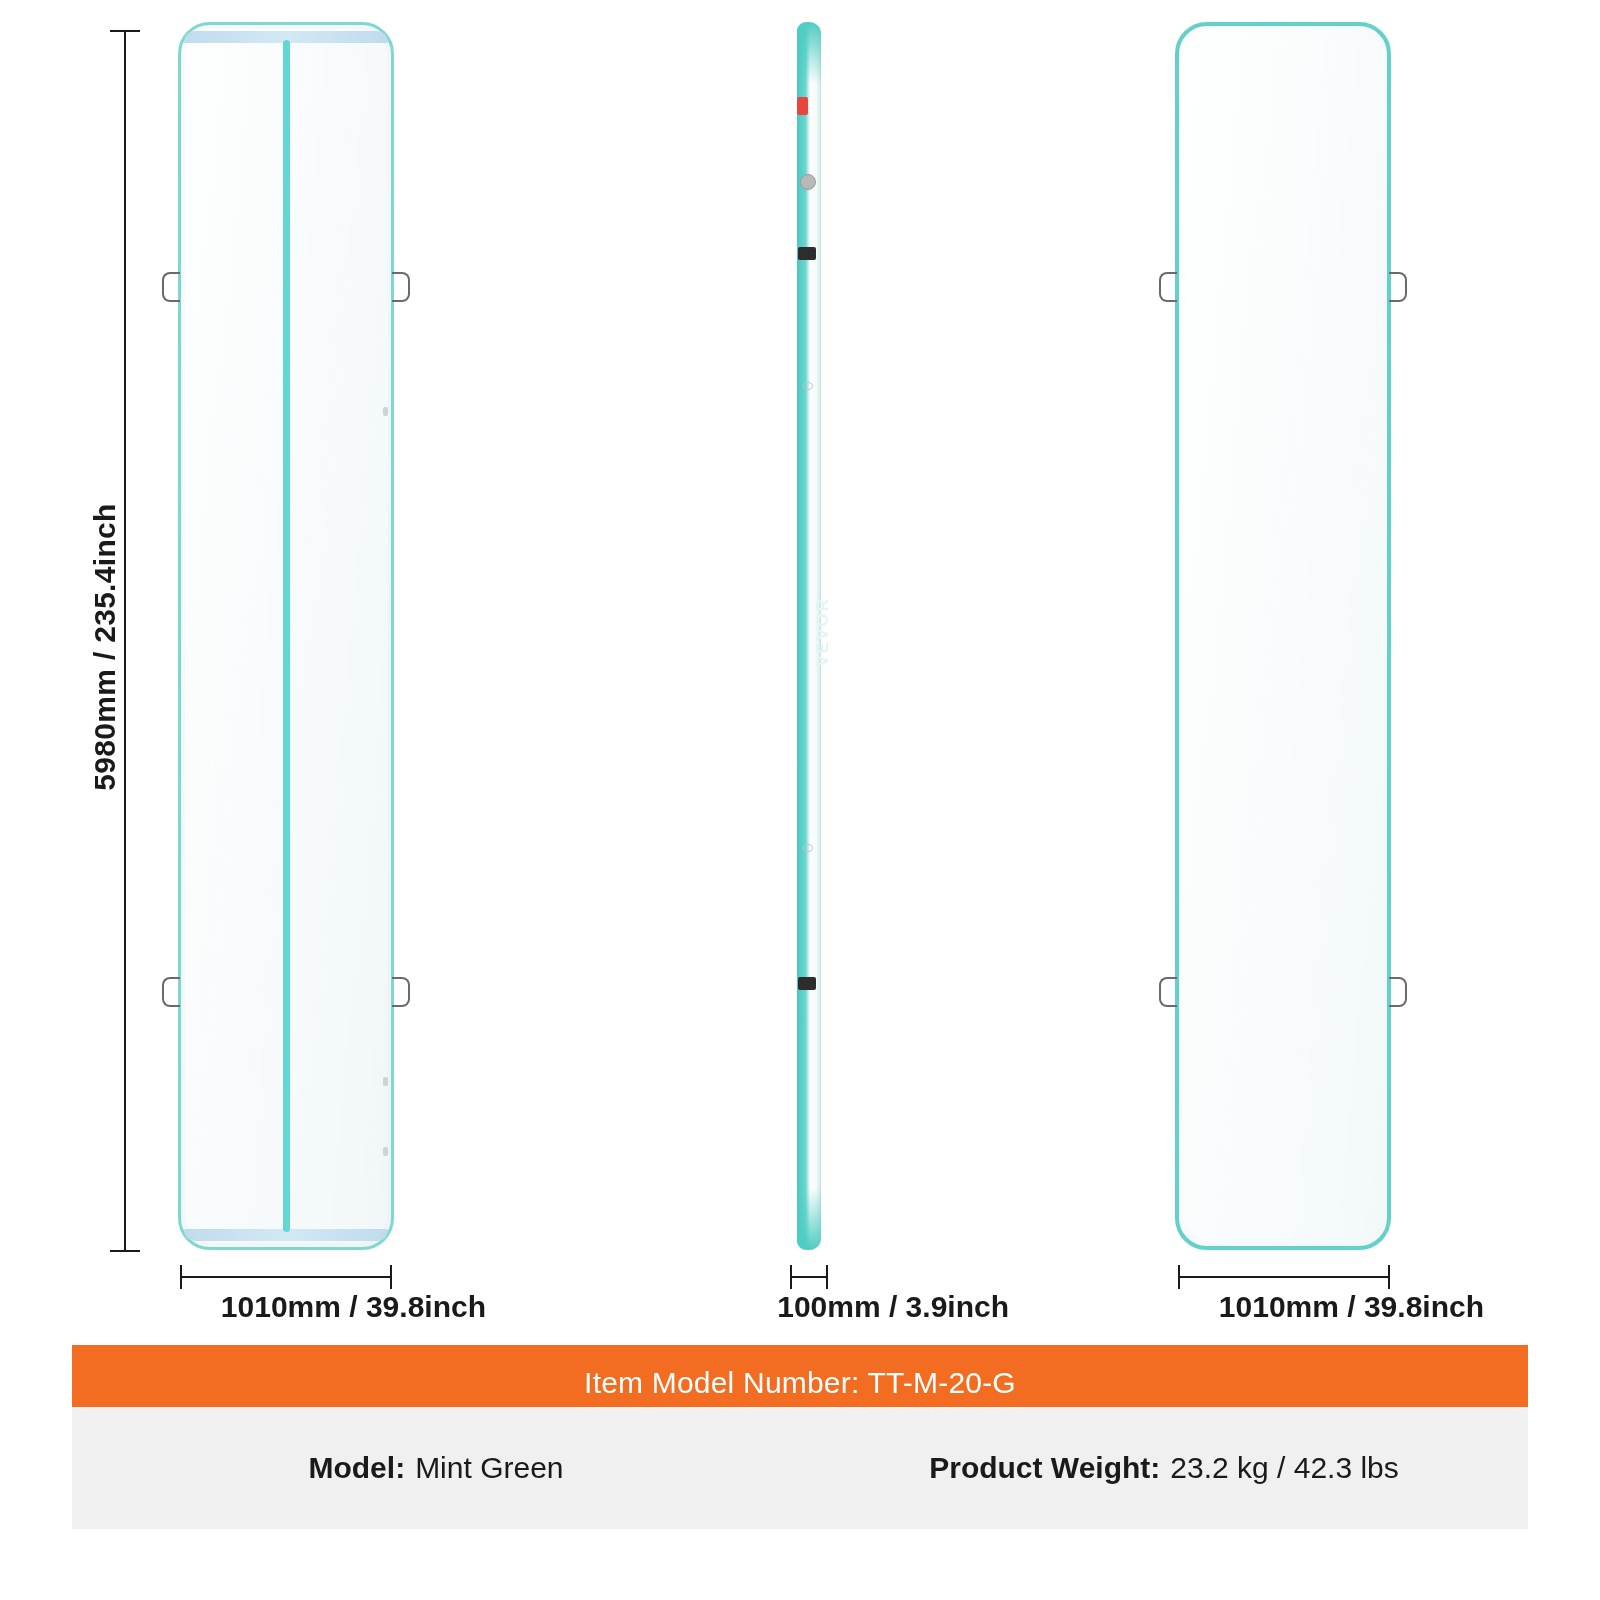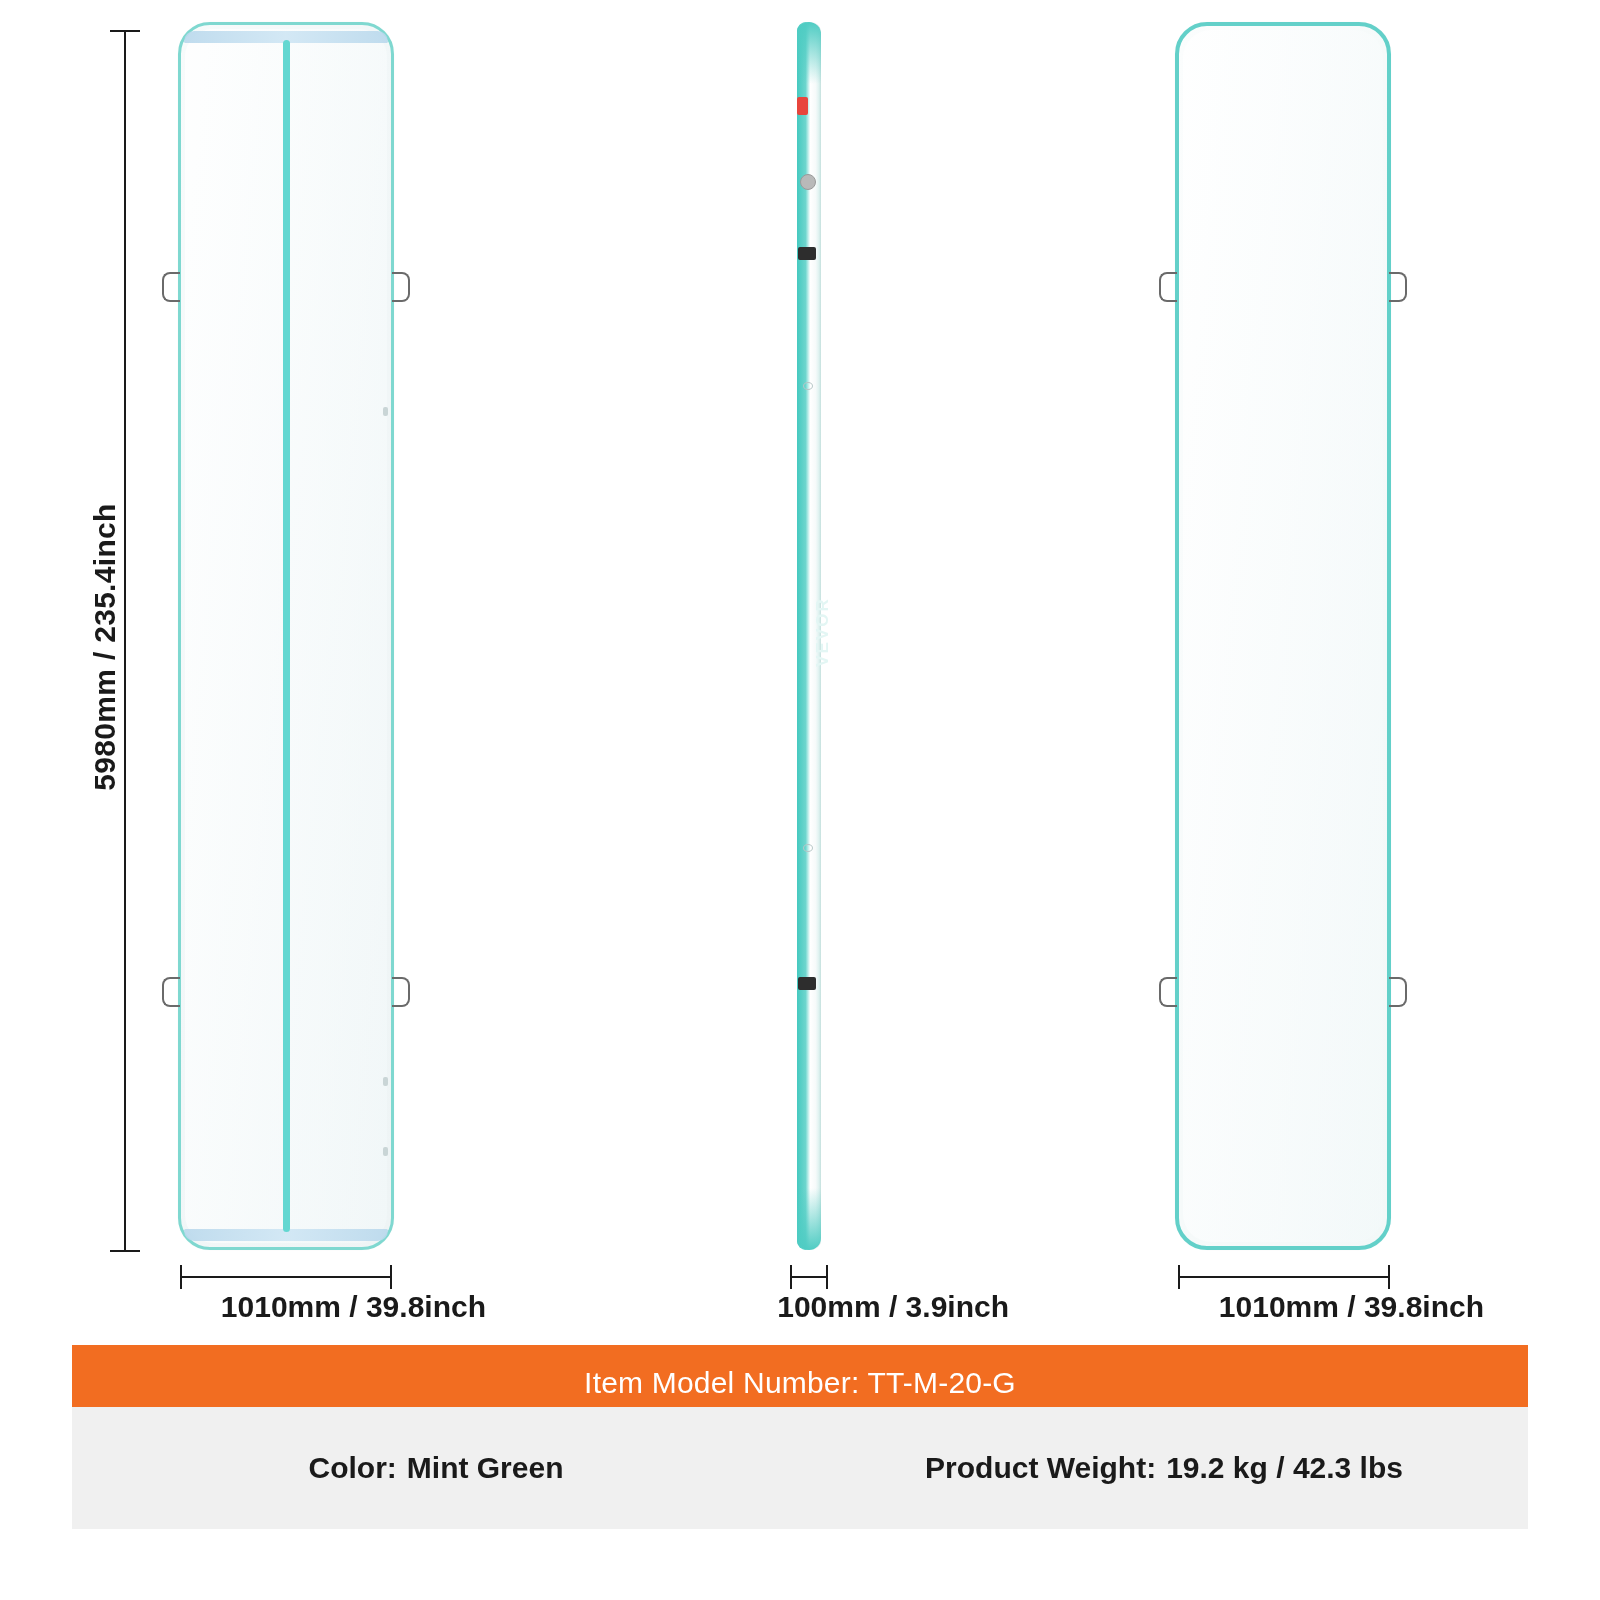--- a/index.html
+++ b/index.html
@@ -289,21 +289,21 @@
     align-items: center;
     justify-content: center;
     font-size: 30px;
     color: #1a1a1a;
   }
   .spec-key {
     font-weight: bold;
     margin-right: 10px;
   }
   .spec-val {
-    font-weight: bold;
+    font-weight: normal;
   }
 </style>
 </head>
 <body>
 
 <div id="stage">
 
   <div>
     <div class="vdim-cap top"></div>
     <div class="vdim-line"></div>
@@ -366,22 +366,22 @@
     <div class="hdim-cap" style="left:1388px; top:1265px;"></div>
     <div class="hdim-label" style="left:1084px; top:1290px; width:400px;">1010mm / 39.8inch</div>
   </div>
 
   <div id="model-bar">
     <span>Item Model Number: TT-M-20-G</span>
   </div>
 
   <div id="spec-bar">
     <div class="spec-cell">
-      <span class="spec-key">Color:</span>
+      <span class="spec-key">Model:</span>
       <span class="spec-val">Mint Green</span>
     </div>
     <div class="spec-cell">
       <span class="spec-key">Product Weight:</span>
-      <span class="spec-val">19.2 kg / 42.3 lbs</span>
+      <span class="spec-val">23.2 kg / 42.3 lbs</span>
     </div>
   </div>
 
 </div>
 
 </body></html>

